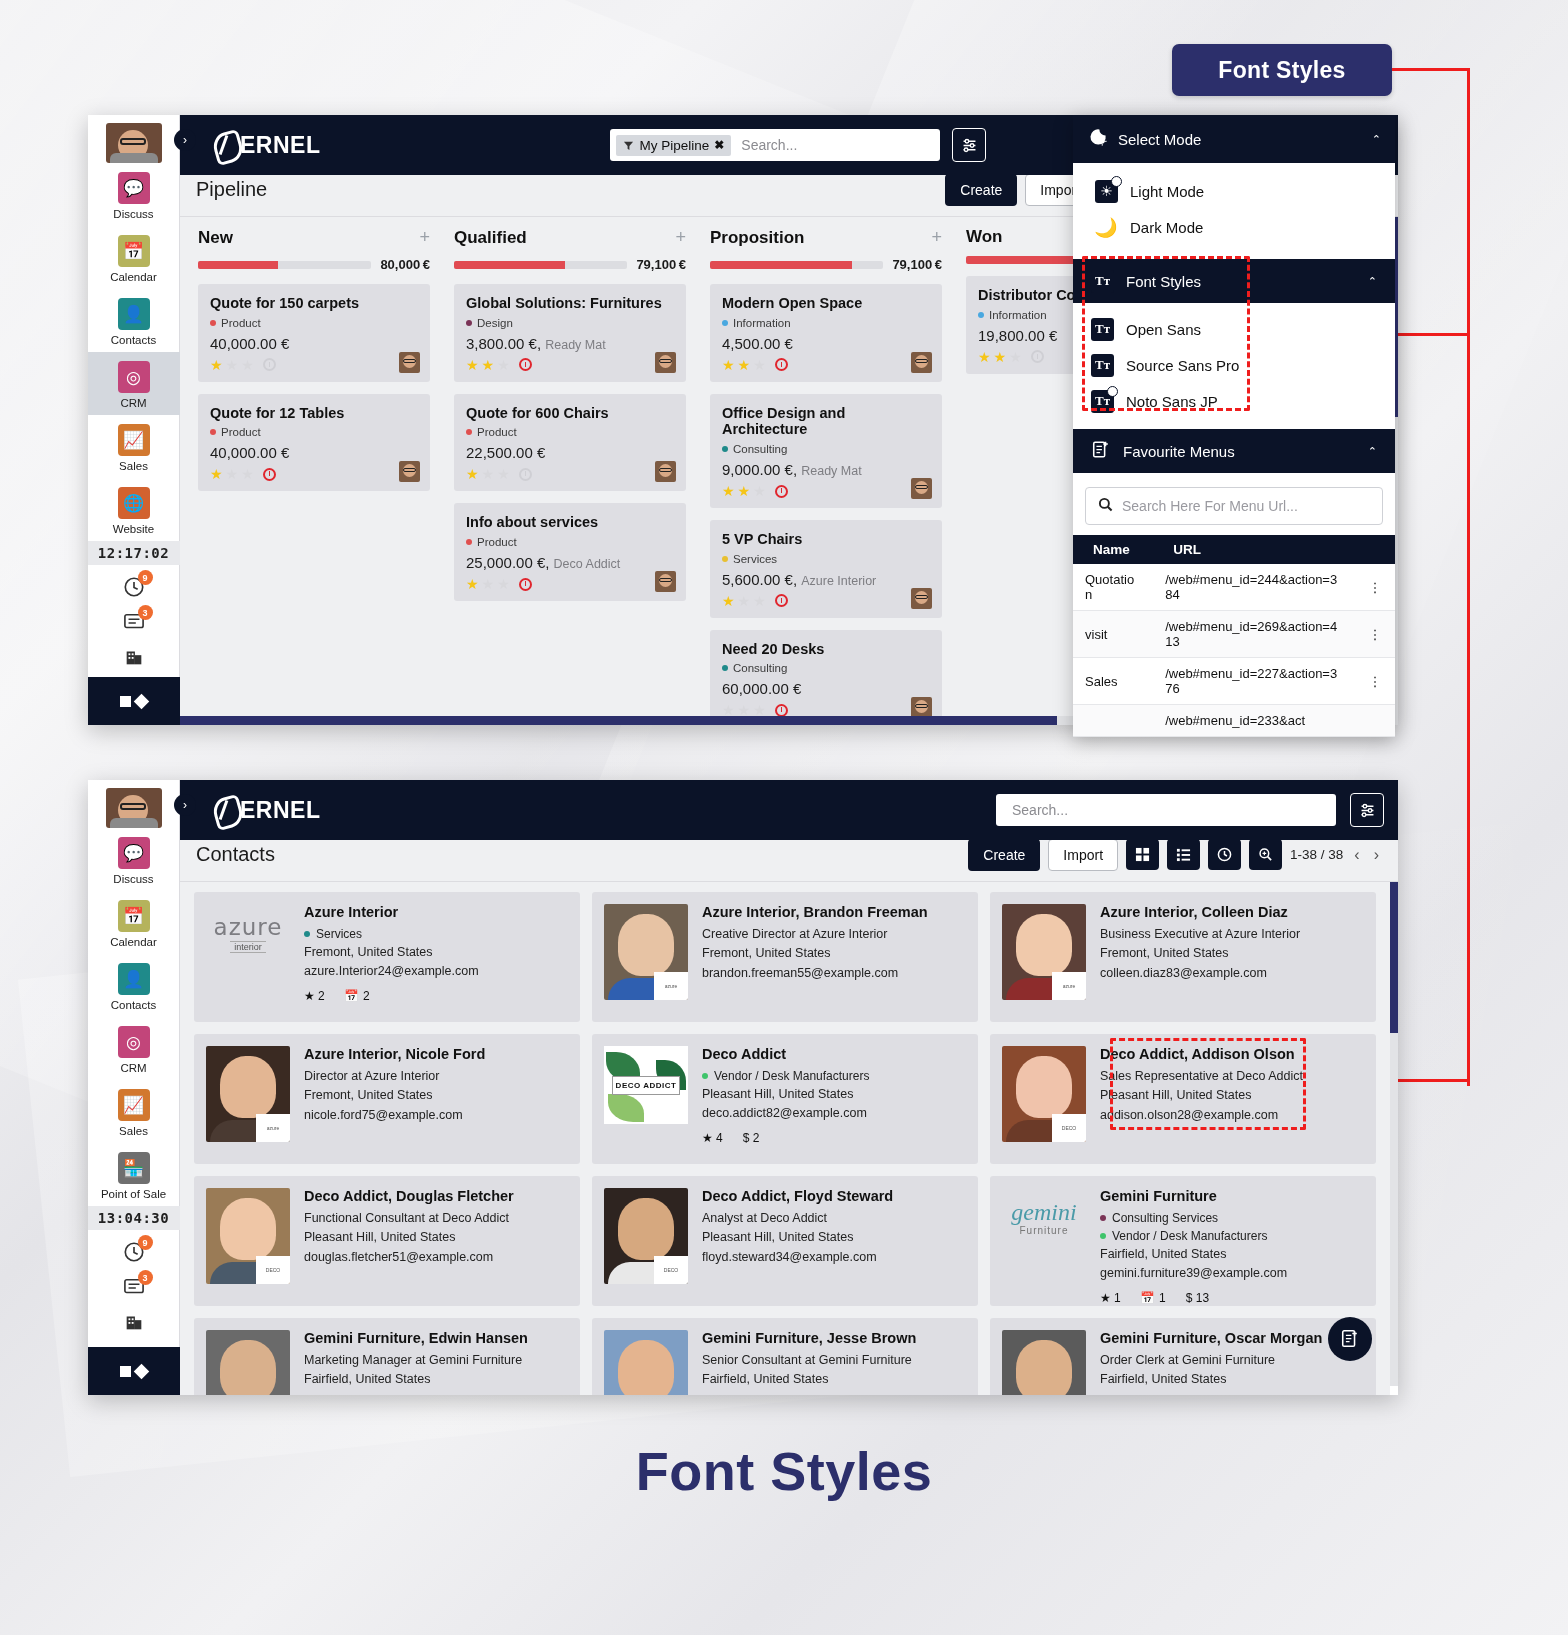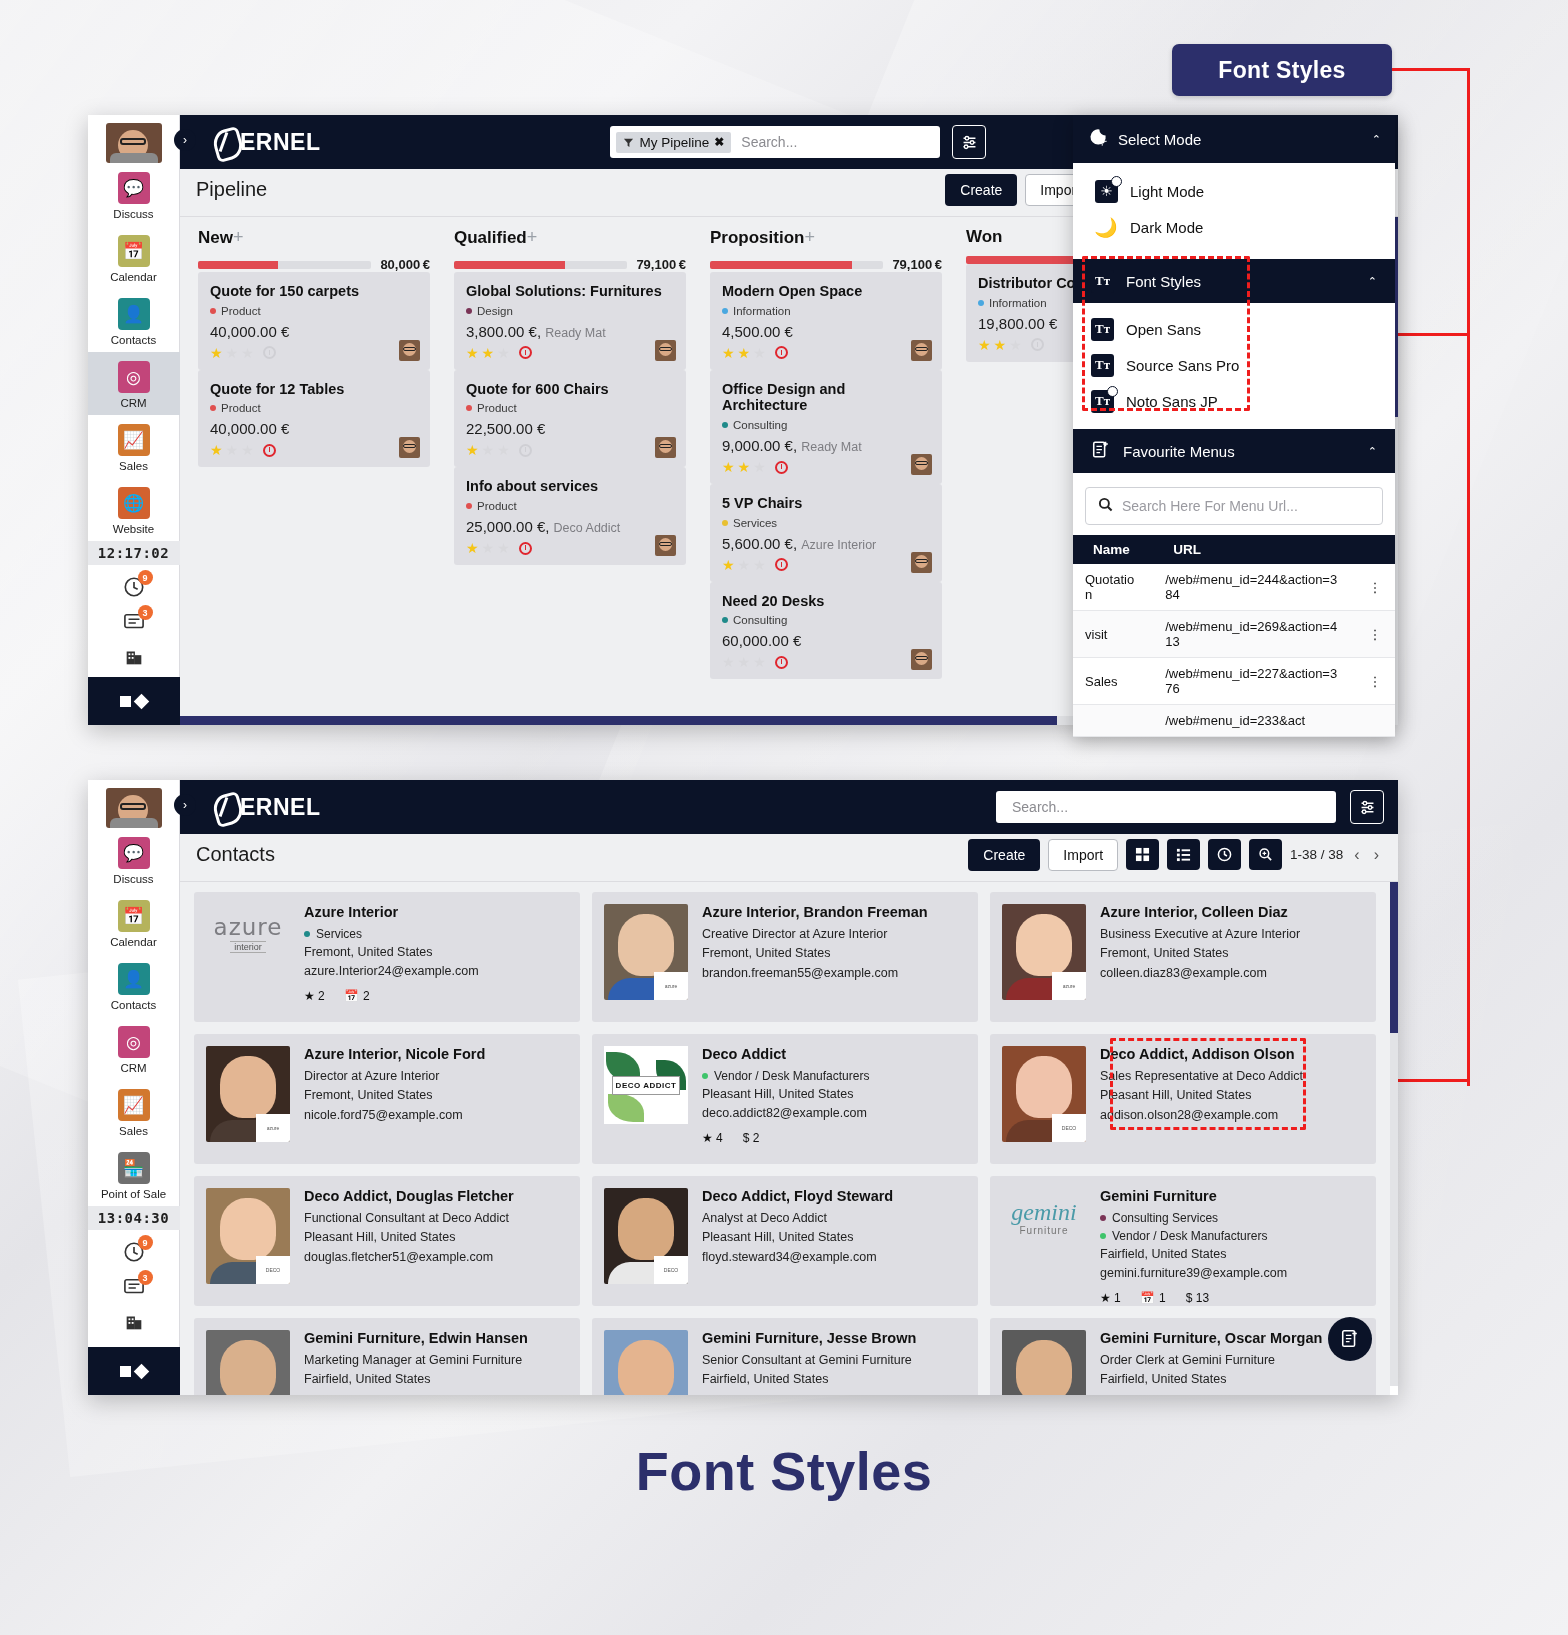--- a/index.html
+++ b/index.html
@@ -51,21 +51,21 @@
   .side-lbl{font-size:11.5px;margin-top:4px;color:#222;white-space:nowrap;}
   .side-clock{width:92px;background:#e8e9ec;text-align:center;font-family:"DejaVu Sans Mono",monospace;font-size:14px;font-weight:bold;letter-spacing:.5px;padding:4px 0;color:#222;}
   .side-sm{width:92px;display:flex;flex-direction:column;align-items:center;gap:9px;padding-top:9px;}
   .sm-wrap{position:relative;width:30px;height:26px;display:flex;align-items:center;justify-content:center;}
   .sm-badge{position:absolute;right:-4px;top:-4px;background:#ef6c30;color:#fff;border-radius:50%;width:15px;height:15px;font-size:9px;display:flex;align-items:center;justify-content:center;font-weight:bold;}
   .side-bottom{margin-top:auto;width:92px;height:48px;background:#0b1328;display:flex;align-items:center;justify-content:center;gap:5px;}
   .sq{width:11px;height:11px;background:#fff;}
   .dm{width:11px;height:11px;background:#fff;transform:rotate(45deg);}
 
   
-  .topbar{position:absolute;left:92px;top:0;right:0;height:54px;background:#0b1328;display:flex;align-items:center;padding:0 14px;z-index:3;}
+  .topbar{position:absolute;left:92px;top:0;right:0;height:60px;background:#0b1328;display:flex;align-items:center;padding:0 14px;z-index:3;}
   .chev{position:absolute;left:86px;top:14px;width:22px;height:22px;border-radius:50%;background:#0b1328;color:#fff;font-size:12px;display:flex;align-items:center;justify-content:center;z-index:6;}
   .brand{display:flex;align-items:center;color:#fff;font-size:23px;font-weight:bold;letter-spacing:.5px;margin-left:16px;}
   .brand-k{position:relative;width:32px;height:30px;margin-right:-2px;}
   .brand-k::before{content:"";position:absolute;left:4px;top:2px;width:22px;height:25px;border:3px solid #fff;border-radius:50% 6px 50% 6px;transform:rotate(-16deg);}
   .brand-k::after{content:"";position:absolute;left:12px;top:5px;width:3px;height:20px;background:#fff;transform:rotate(20deg);}
 
   .searchbox{background:#fff;border-radius:3px;height:32px;display:flex;align-items:center;padding:0 6px;}
   .facet{background:#d6d9de;border-radius:2px;padding:3px 7px;font-size:13.5px;display:flex;align-items:center;gap:5px;color:#111;}
   .facet .x{font-weight:bold;font-size:12px;}
   .search-ph{font-size:14px;color:#8b8b90;padding-left:10px;}
@@ -76,28 +76,28 @@
   .page-title{font-size:20px;color:#1b1b1b;}
   .btn-create{background:#0b1328;color:#fff;border:none;border-radius:4px;padding:8px 15px;font-size:14px;cursor:pointer;}
   .btn-import{background:#fff;color:#111;border:1px solid #b9bcc2;border-radius:4px;padding:7px 14px;font-size:14px;cursor:pointer;}
   .vbtn{width:33px;height:31px;background:#0b1328;color:#fff;border-radius:4px;display:flex;align-items:center;justify-content:center;font-size:14px;cursor:pointer;}
   .pager{font-size:13.5px;color:#222;}
   .pg-arr{color:#555;font-size:16px;padding:0 3px;cursor:pointer;}
 
   
   .kanban{position:absolute;left:92px;right:0;top:102px;bottom:0;background:#eff0f2;overflow:hidden;padding:10px 0 0 18px;display:flex;gap:24px;}
   .col{width:232px;flex:0 0 232px;}
-  .col-head{display:flex;align-items:center;}
+  .col-head{display:flex;align-items:center;justify-content:space-between;}
   .col-name{font-size:17px;font-weight:bold;color:#111;}
   .col-plus{color:#9aa0a8;font-size:18px;}
   .prog-row{display:flex;align-items:center;gap:9px;margin-top:9px;}
   .prog{flex:1;height:8px;background:#dcdde1;border-radius:2px;overflow:hidden;}
   .prog i{display:block;height:100%;background:#e14a51;}
   .prog-val{font-size:13px;font-weight:bold;color:#1b1b1b;white-space:nowrap;}
-  .kcard{background:#dedee3;border-radius:3px;padding:11px 12px 9px;position:relative;}
+  .kcard{background:#dedee3;border-radius:3px;padding:11px 12px 9px;margin-top:12px;position:relative;}
   .kc-title{font-size:14.5px;font-weight:bold;color:#111;margin-bottom:5px;line-height:1.15;}
   .kc-tag{font-size:11.5px;color:#3a3a3a;display:flex;align-items:center;gap:5px;margin-bottom:6px;}
   .dot{width:6px;height:6px;border-radius:50%;display:inline-block;}
   .kc-amt{font-size:15px;color:#1b1b1b;margin-bottom:5px;}
   .kc-amt span{font-size:12.5px;color:#7d7d82;}
   .kc-foot{display:flex;align-items:center;gap:3px;}
   .star{font-size:14px;color:#d8d8dc;}
   .star.on{color:#f5c518;}
   .clockr{width:13px;height:13px;border:2px solid #e0262e;border-radius:50%;margin-left:6px;position:relative;}
   .clockr::after{content:"";position:absolute;left:4px;top:1.5px;width:1.5px;height:5px;background:#e0262e;}

